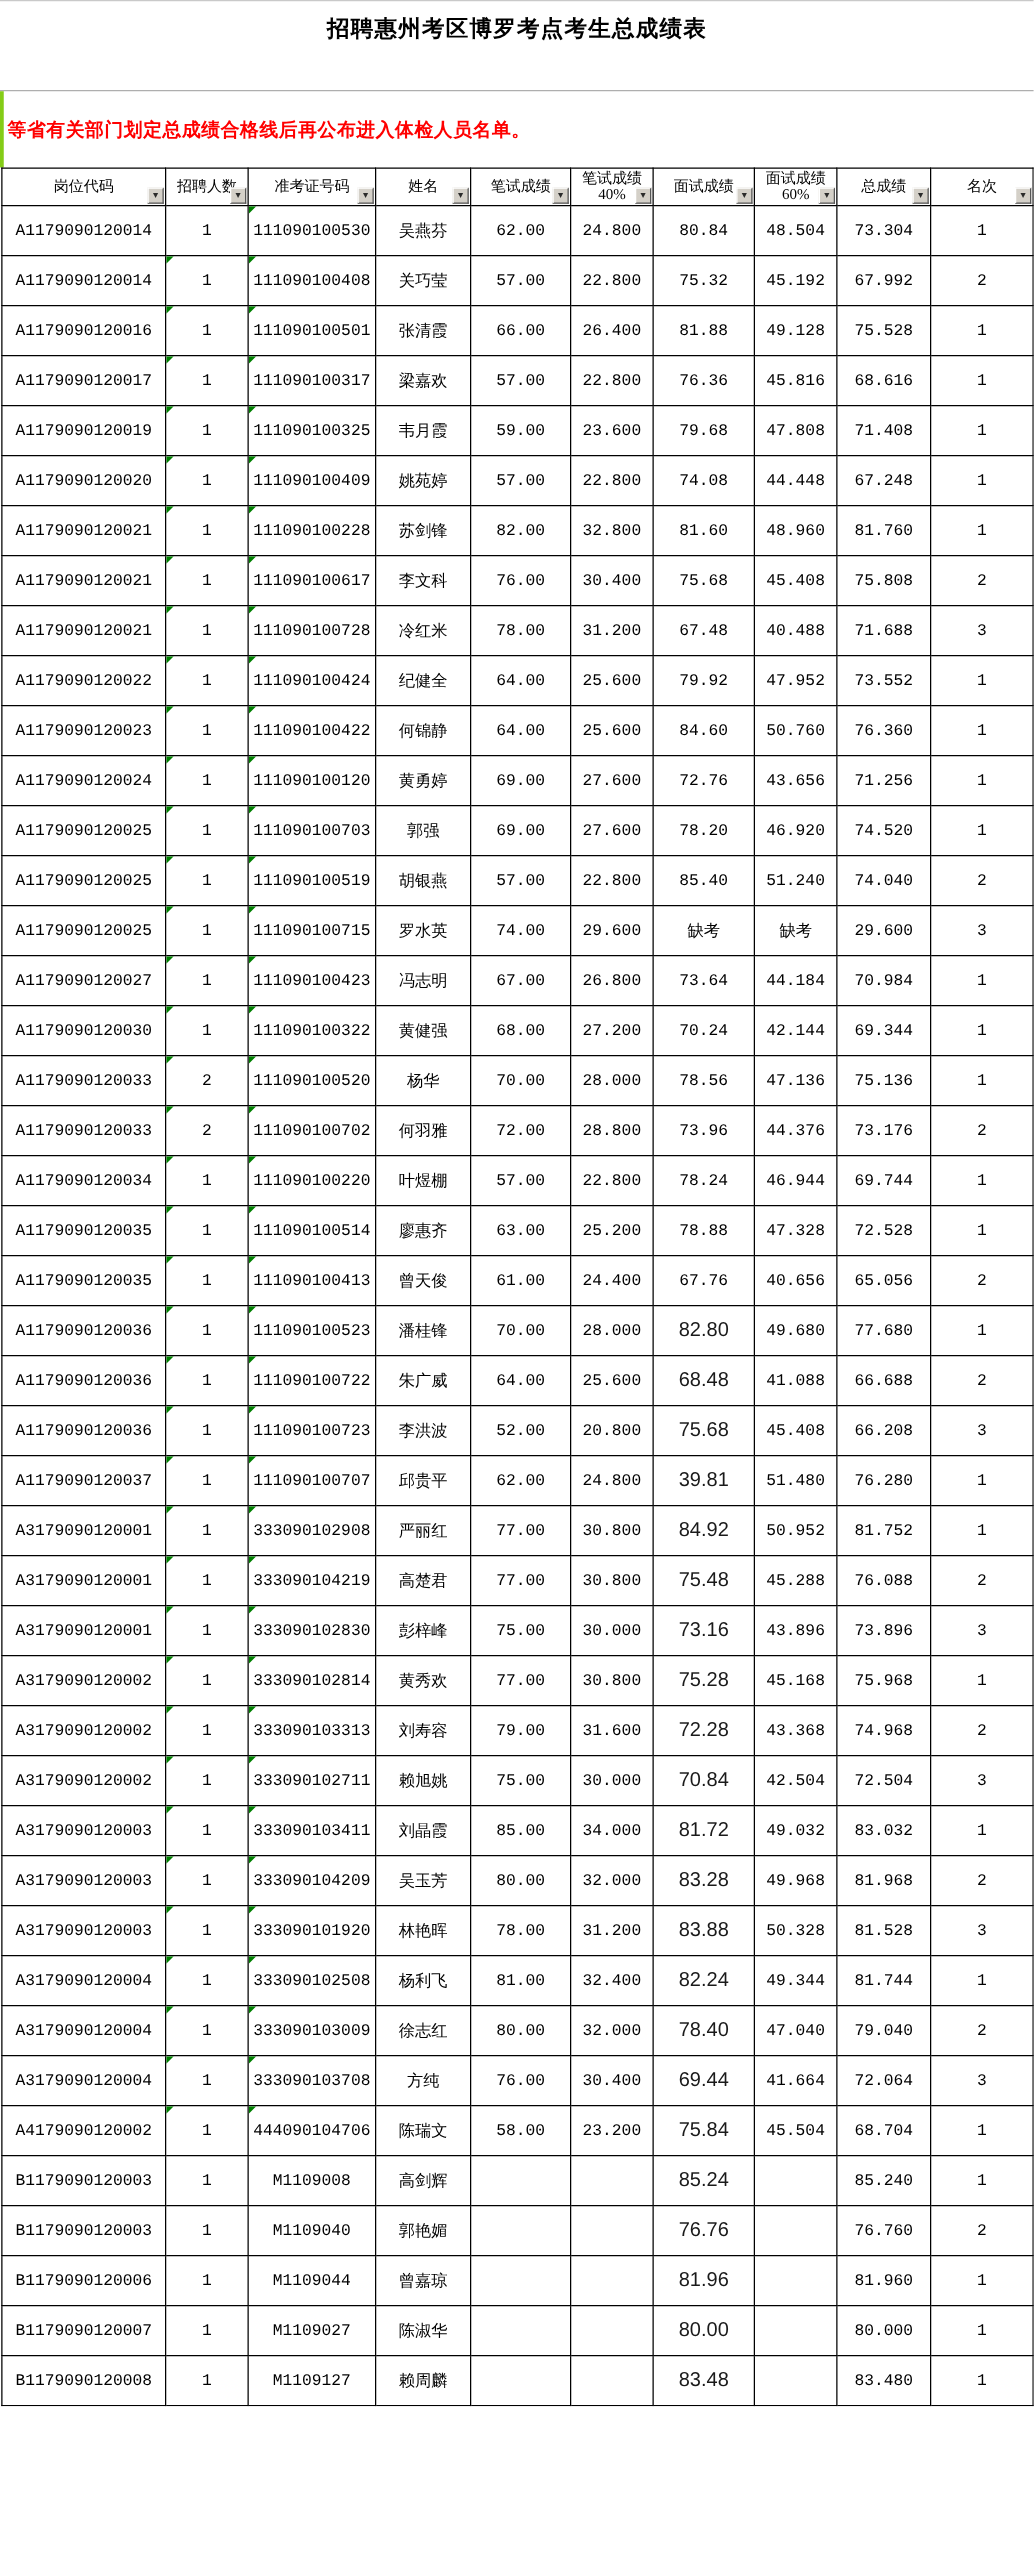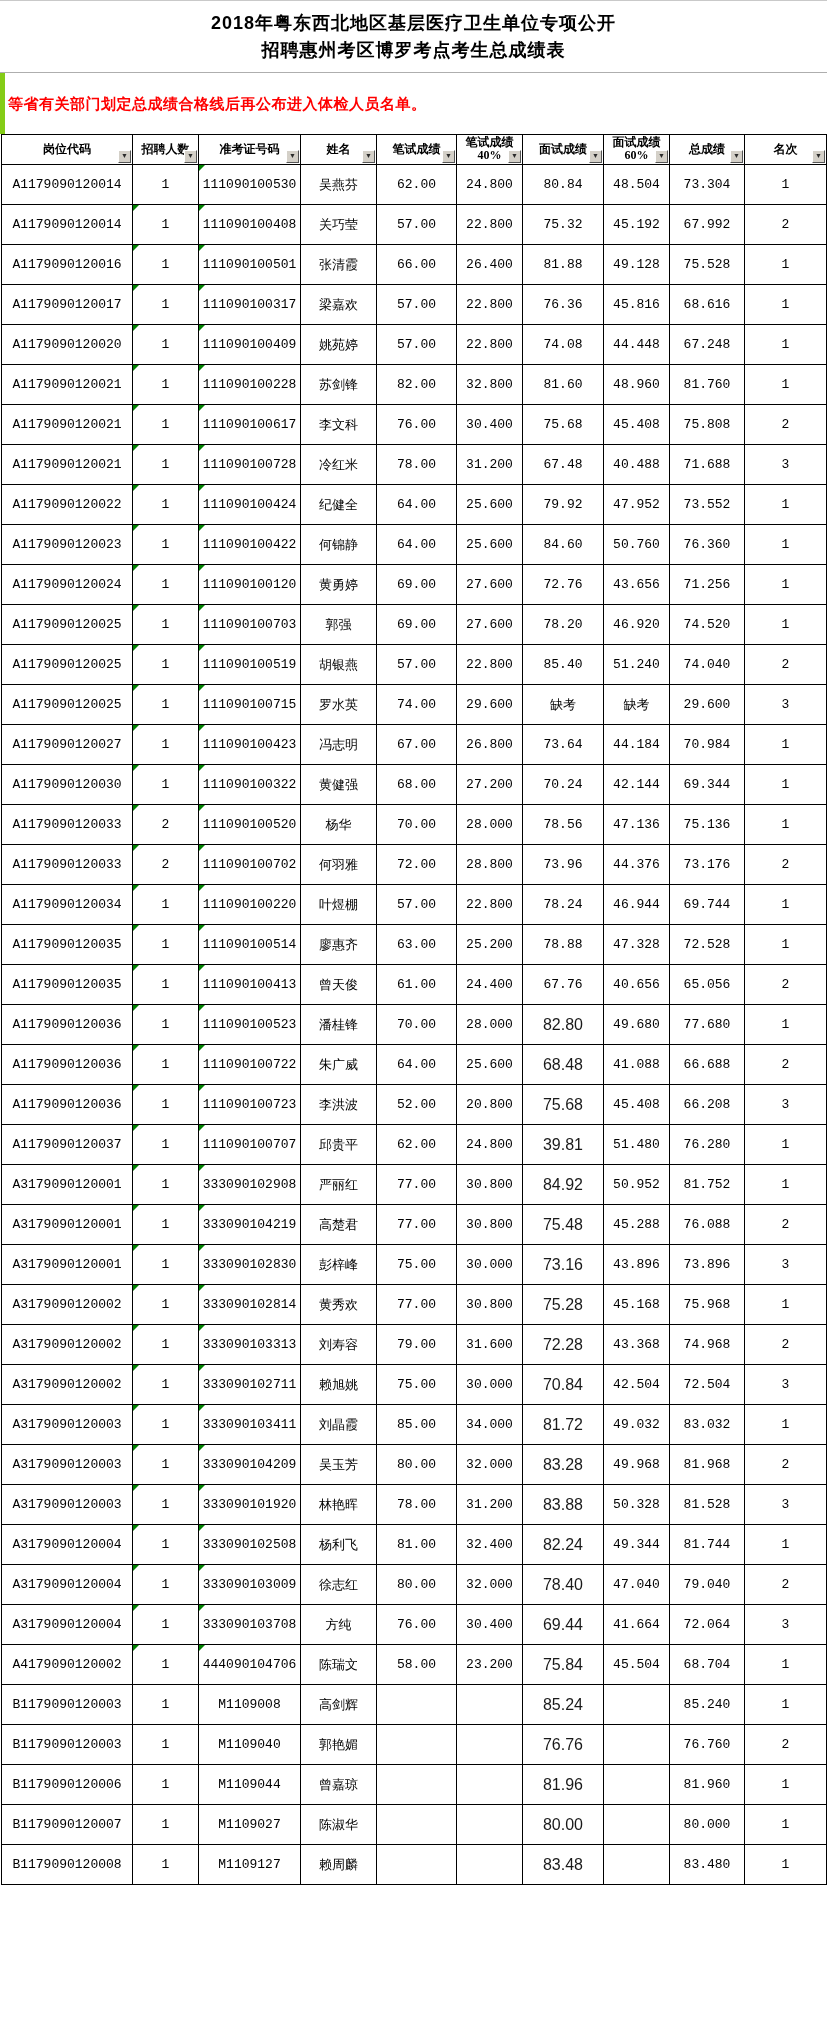--- a/index.html
+++ b/index.html
@@ -4,28 +4,28 @@
 <style>
   html,body{margin:0;padding:0;background:#ffffff;}
   body{width:827px;font-family:"Liberation Sans","DejaVu Sans",sans-serif;color:#000;}
   .page{width:827px;border-top:1px solid #c9c9c9;}
 
   .titles{box-sizing:border-box;height:71px;padding-top:9px;text-align:center;}
   .title-line{font-size:18px;font-weight:bold;line-height:27px;letter-spacing:1px;}
   .rule{border-top:1px solid #aeaeae;height:0;}
 
   .notice{box-sizing:border-box;height:61px;padding:22px 0 0 3px;
-          border-left:5px solid #84cc16;
+          border-left:3px solid #84cc16;
           color:#ff0000;font-weight:bold;font-size:15px;letter-spacing:0.5px;}
 
   table{border-collapse:collapse;table-layout:fixed;width:826px;margin-left:1px;}
   th,td{border:1px solid #000;overflow:hidden;position:relative;padding:0;}
 
   thead tr{height:30px;}
-  th{font-weight:bold;font-size:12px;text-align:center;vertical-align:middle;
+  th{font-weight:normal;font-size:12px;text-align:center;vertical-align:middle;
      font-family:"Liberation Serif","DejaVu Serif",serif;}
   .hlabel{white-space:pre-line;line-height:13px;display:inline-block;}
 
   .filter-btn{position:absolute;right:1px;bottom:1px;width:13px;height:13px;
      box-sizing:border-box;background:#d4d0c8;
      border-top:1px solid #ffffff;border-left:1px solid #ffffff;
      border-right:1px solid #565656;border-bottom:1px solid #565656;
      font-size:7px;line-height:11px;text-align:center;color:#2b2b2b;cursor:pointer;}
 
   tbody tr{height:40px;}
@@ -33,21 +33,20 @@
      font-family:"Liberation Mono","DejaVu Sans Mono",monospace;}
   td.sans{font-family:"Liberation Sans","DejaVu Sans",sans-serif;font-size:16px;color:#1a1a1a;}
   td.flag::before{content:"";position:absolute;top:0;left:0;width:0;height:0;
      border-top:6px solid #008000;border-right:6px solid transparent;}
 </style>
 </head>
 <body>
 
 <div class="page">
   <div class="titles">
-    <div class="title-line">2018年粤东西北地区基层医疗卫生单位专项公开</div>
     <div class="title-line">招聘惠州考区博罗考点考生总成绩表</div>
   </div>
   <div class="rule"></div>
   <div class="notice">等省有关部门划定总成绩合格线后再公布进入体检人员名单。</div>
 
   <table>
     <colgroup>
         <col style="width: 131px;">
         <col style="width: 66px;">
         <col style="width: 102px;">
@@ -118,20 +117,32 @@
           <td class="flag">111090100317</td>
           <td>梁嘉欢</td>
           <td>57.00</td>
           <td>22.800</td>
           <td>76.36</td>
           <td>45.816</td>
           <td>68.616</td>
           <td>1</td>
         </tr>
         <tr>
+          <td>A1179090120019</td>
+          <td class="flag">1</td>
+          <td class="flag">111090100325</td>
+          <td>韦月霞</td>
+          <td>59.00</td>
+          <td>23.600</td>
+          <td>79.68</td>
+          <td>47.808</td>
+          <td>71.408</td>
+          <td>1</td>
+        </tr>
+        <tr>
           <td>A1179090120020</td>
           <td class="flag">1</td>
           <td class="flag">111090100409</td>
           <td>姚苑婷</td>
           <td>57.00</td>
           <td>22.800</td>
           <td>74.08</td>
           <td>44.448</td>
           <td>67.248</td>
           <td>1</td>

